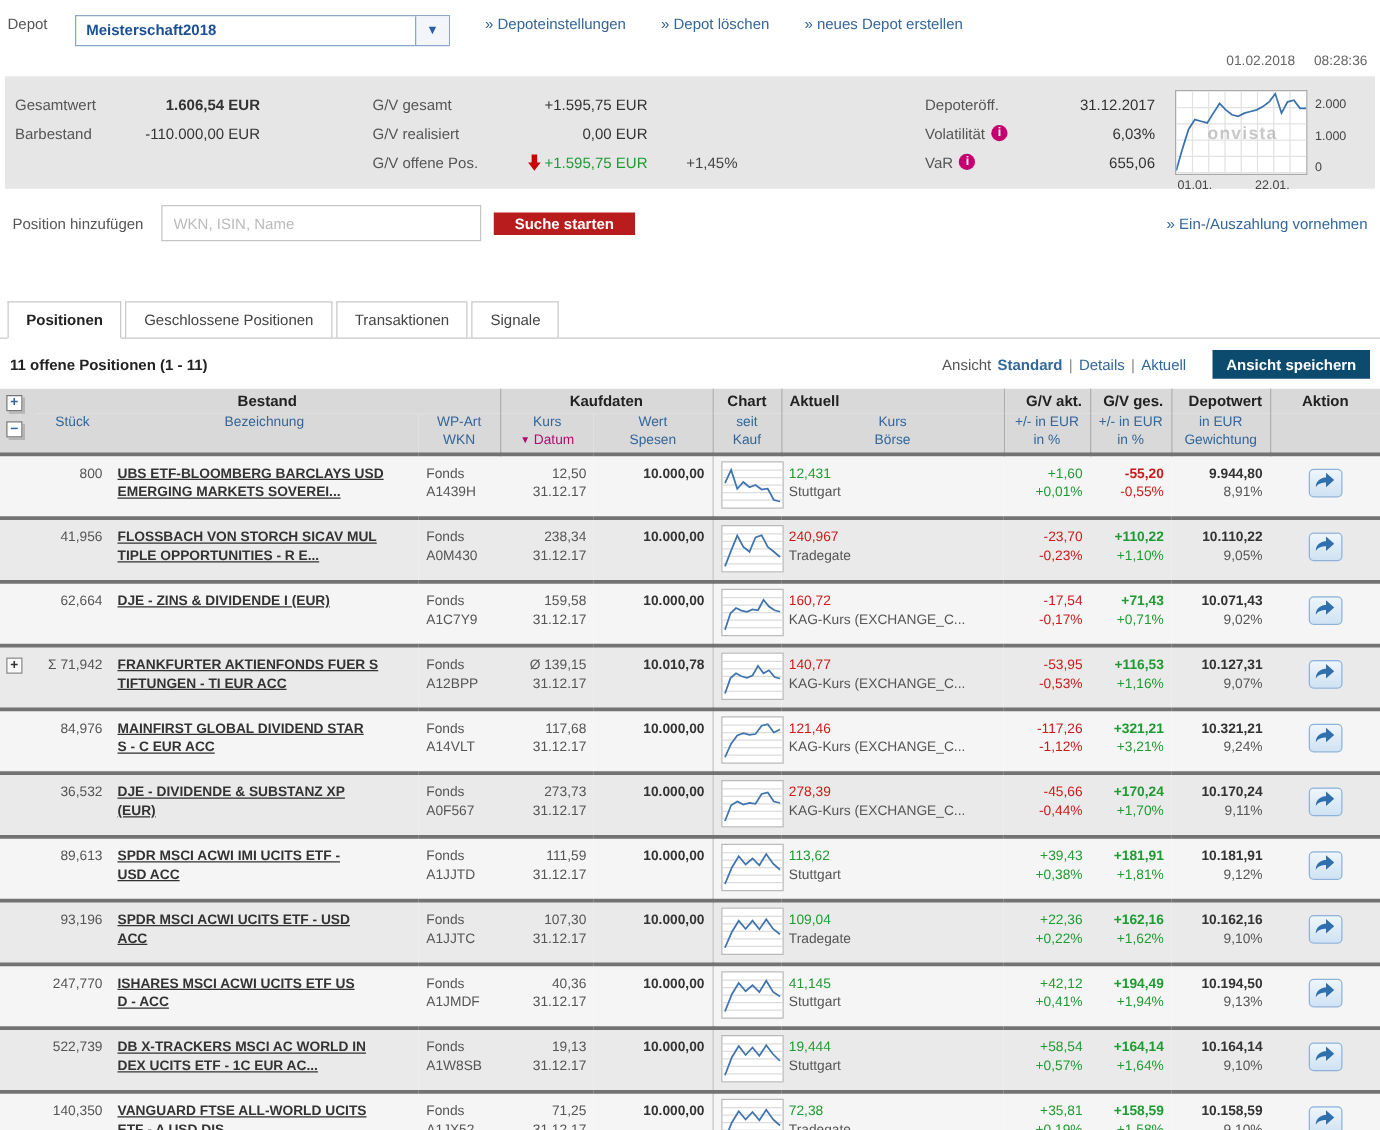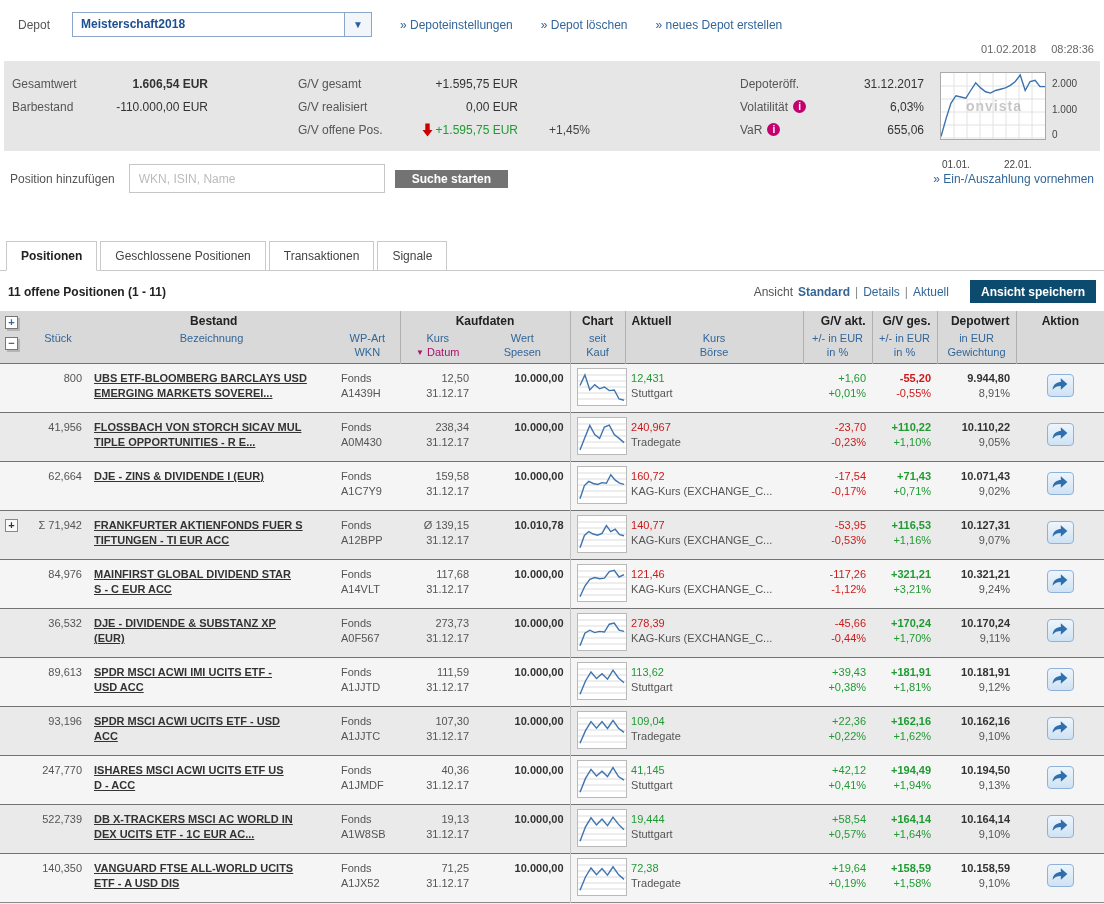--- a/index.html
+++ b/index.html
@@ -1,21 +1,21 @@
 <!DOCTYPE html>
 <html><head>
 <meta charset="utf-8">
 <style>
   * { box-sizing: border-box; margin: 0; padding: 0; }
   html,body { width:1104px; height:904px; overflow:hidden; }
   body { font-family:"Liberation Sans", sans-serif; font-size:12px; color:#333; background:#fff; position:relative; }
   a { text-decoration:none; cursor:pointer; }
 
   
-  .topbar { display:flex; align-items:center; padding:12px 10px 2px 18px; }
+  .topbar { display:flex; padding:12px 10px 2px 6px; }
   .depot-label { color:#555; width:54px; }
   .depot-select { width:300px; height:25px; border:1px solid #8aa6c8; display:flex; align-items:stretch; background:#fff; cursor:pointer; }
   .depot-select .txt { flex:1; padding:4px 8px; font-weight:bold; color:#1c4f93; font-size:12px; white-space:nowrap; overflow:hidden; }
   .depot-select .arr { width:27px; border-left:1px solid #8aa6c8; background:#f2f6fb; color:#2a5fa5; display:flex; align-items:center; justify-content:center; font-size:10px; }
   .top-links { margin-left:28px; display:flex; gap:28px; }
   .lnk { color:#336699; font-size:12px; }
   .datetime { text-align:right; padding:4px 10px 6px; color:#666; font-size:11px; }
   .datetime span { margin-left:12px; }
 
   
@@ -35,28 +35,28 @@
   .col3 .sum-value { width:90px; }
   .b { font-weight:bold; }
   .info-icon { display:inline-block; width:13px; height:13px; border-radius:50%; background:#c4006f; color:#fff; font-size:10px; font-weight:bold; text-align:center; line-height:13px; margin-left:5px; cursor:pointer; }
   .green { color:#1f9b32; }
   .red { color:#cc1a1a; }
 
   .mini-chart { position:relative; width:148px; height:86px; margin-left:16px; margin-right:2px; }
   .mini-plot { position:absolute; left:0; top:0; width:106px; height:68px; border:1px solid #aaa; background:#fff; }
   .watermark { position:absolute; left:4px; top:26px; width:100px; text-align:center; color:#9a9a9a; opacity:.55; font-weight:bold; font-size:14px; letter-spacing:1px; pointer-events:none; }
   .ytick { position:absolute; left:112px; font-size:10px; color:#444; }
-  .xtick { position:absolute; top:87px; font-size:10px; color:#444; }
+  .xtick { position:absolute; top:71px; font-size:10px; color:#444; }
 
   
   .search-row { display:flex; align-items:center; padding:13px 10px 14px 10px; }
   .search-label { color:#555; margin-right:14px; }
   .search-input { width:256px; height:29px; border:1px solid #c6c6c6; padding:0 9px; font-size:12px; color:#333; font-family:"Liberation Sans",sans-serif; }
   .search-input::placeholder { color:#bbb; }
-  .btn-primary { background:#737373; color:#fff; font-weight:bold; border:none; height:18px; padding:0 17px; margin-left:10px; font-size:12px; cursor:pointer; font-family:"Liberation Sans",sans-serif; }
+  .btn-primary { background:#b91c1c; color:#fff; font-weight:bold; border:none; height:18px; padding:0 17px; margin-left:10px; font-size:12px; cursor:pointer; font-family:"Liberation Sans",sans-serif; }
   .right-link { margin-left:auto; }
 
   
   .tabs { margin:34px 0 0 0; padding-left:6px; display:flex; border-bottom:1px solid #c9c9c9; }
   .tab { background:#fff; border:1px solid #c9c9c9; padding:7px 14px 7px 14px; margin-right:3px; margin-bottom:-1px; font-size:12px; color:#444; cursor:pointer; }
   .tab.active { font-weight:bold; color:#222; border-bottom:1px solid #fff; }
 
   
   .meta-row { display:flex; align-items:center; padding:9px 8px 8px 8px; font-size:12px; }
   .count { font-weight:bold; color:#222; }
@@ -73,21 +73,21 @@
   .grp { font-weight:bold; color:#222; font-size:12px; }
   .sub { color:#336699; line-height:14px; cursor:pointer; }
   .center { text-align:center; }
   .num { text-align:right; }
   .sepR { border-right:1px solid #b0b0b0; }
   .sorted { color:#b00d6e; }
   .sort-arrow { color:#b00d6e; font-size:8px; margin-right:3px; vertical-align:1px; }
   .hdr-icon { display:inline-block; width:13px; height:13px; border:1px solid #777; background:#fff; color:#336699; font-size:11px; line-height:11px; text-align:center; cursor:pointer; box-shadow:2px 2px 0 #b5b5b5; margin:2px 0 6px 0; font-weight:bold; }
 
   tbody td { padding:7px 6px 6px 6px; vertical-align:top; line-height:15px; color:#555; }
-  tbody tr { border-top:1px solid #737373;margin-left:24px; }
+  tbody tr { border-top:3px solid #737373;margin-left:24px; }
   tr.row-odd { background:#f5f5f5; }
   tr.row-even { background:#eaeaea; }
   td.chart-cell { border-left:1px solid #c4c4c4; padding-top:4px; }
   .name-link { color:#333; font-weight:bold; text-decoration:underline; }
   .bold { font-weight:bold; color:#333; }
   .gray { color:#555; }
   .spark-box { width:50px; height:38px; background:#fff; border:1px solid #b9b9b9; margin:0 auto; }
   .exp-box { display:inline-block; width:13px; height:13px; border:1px solid #888; background:#fafafa; color:#333; font-size:11px; line-height:11px; text-align:center; cursor:pointer; font-weight:bold; }
   .action-btn { width:27px; height:23px; border:1px solid #8fb3d8; border-radius:4px; background:linear-gradient(#eef5fc,#cfe2f3); display:flex; align-items:center; justify-content:center; cursor:pointer; margin:3px auto; }
 
@@ -802,21 +802,21 @@
               <line x1="0" x2="48" y1="24" y2="24" stroke="#dcdcdc" stroke-width="1"></line>
               <line x1="0" x2="48" y1="30" y2="30" stroke="#dcdcdc" stroke-width="1"></line>
               <polyline points="2.0,31.2 7.5,18.0 13.0,9.0 18.5,15.6 24.0,9.6 29.5,16.2 35.0,7.8 40.5,15.6 46.0,20.4" fill="none" stroke="#3f74ae" stroke-width="1.4"></polyline>
             </svg></div>
         </td>
         <td>
           <div class="green">72,38</div>
           <div class="gray">Tradegate</div>
         </td>
         <td class="num">
-          <div class="green">+19,64</div>
+          <div class="green">+35,81</div>
           <div class="green">+0,19%</div>
         </td>
         <td class="num">
           <div class="green b">+158,59</div>
           <div class="green">+1,58%</div>
         </td>
         <td class="num">
           <div class="bold">10.158,59</div>
           <div class="gray">9,10%</div>
         </td>

